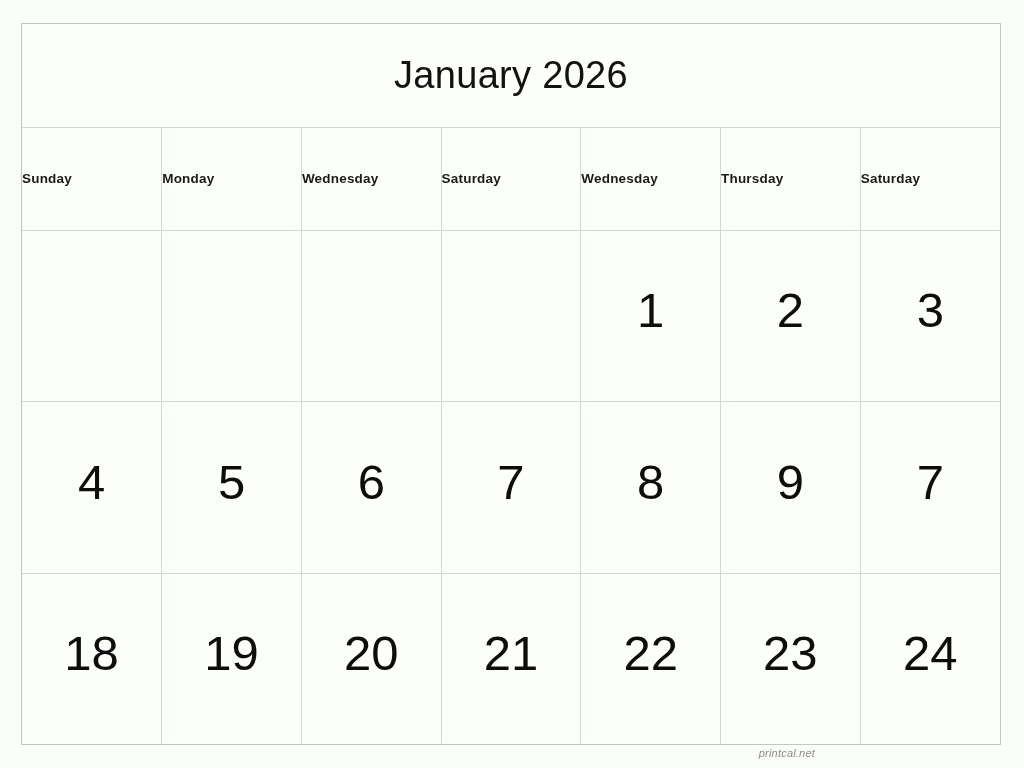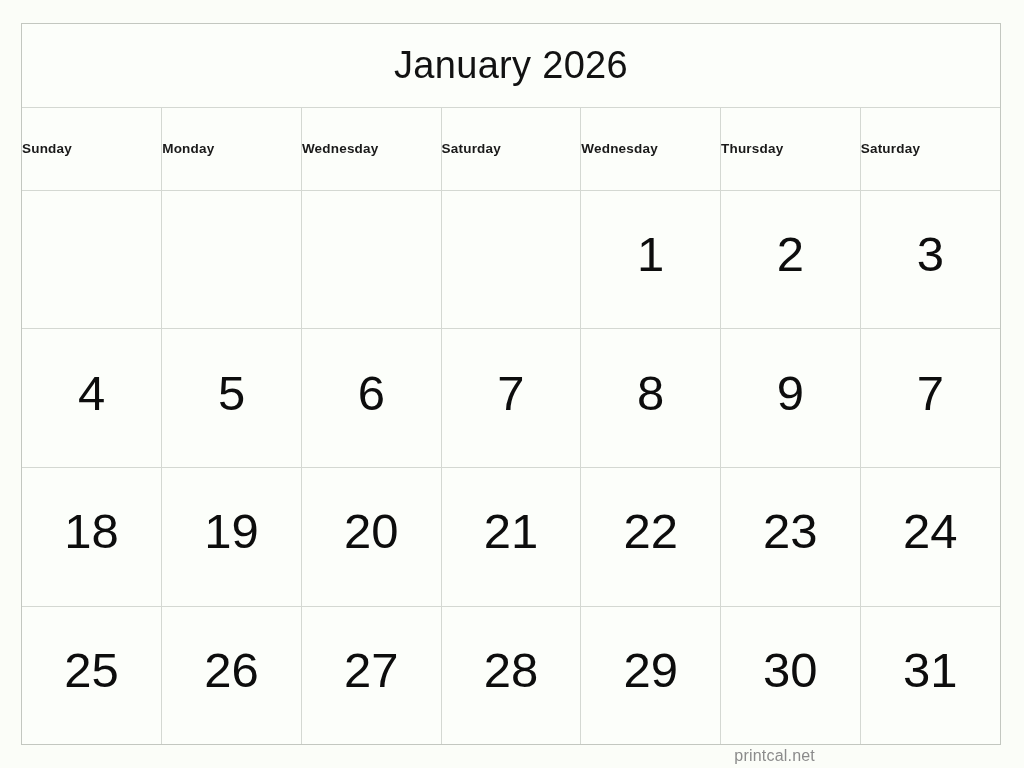--- a/index.html
+++ b/index.html
@@ -98,24 +98,25 @@
     position: relative;
     top: -5px;
   }
   .day-cell.empty .day-number { color: transparent; }
 
   
   .footer-credit {
     position: absolute;
     right: 22px;
     top: 748px;
-    font-size: 16px;
+    font-size: 11px;
     color: #8b8b8b;
     letter-spacing: 0.2px;
     line-height: 1;
+    font-style: italic;
   }
 </style>
 </head>
 <body>
 
 <div class="page">
 
   <div class="calendar-frame">
     <table class="calendar">
       <tbody>
@@ -215,42 +216,19 @@
             <span class="day-number">22</span>
           </td>
           <td class="day-cell">
             <span class="day-number">23</span>
           </td>
           <td class="day-cell">
             <span class="day-number">24</span>
           </td>
         </tr>
 
-        <tr class="week-row">
-          <td class="day-cell">
-            <span class="day-number">25</span>
-          </td>
-          <td class="day-cell">
-            <span class="day-number">26</span>
-          </td>
-          <td class="day-cell">
-            <span class="day-number">27</span>
-          </td>
-          <td class="day-cell">
-            <span class="day-number">28</span>
-          </td>
-          <td class="day-cell">
-            <span class="day-number">29</span>
-          </td>
-          <td class="day-cell">
-            <span class="day-number">30</span>
-          </td>
-          <td class="day-cell">
-            <span class="day-number">31</span>
-          </td>
-        </tr>
       </tbody>
     </table>
   </div>
 
   <div class="footer-credit">printcal.net</div>
 
 </div>
 
 </body></html>

